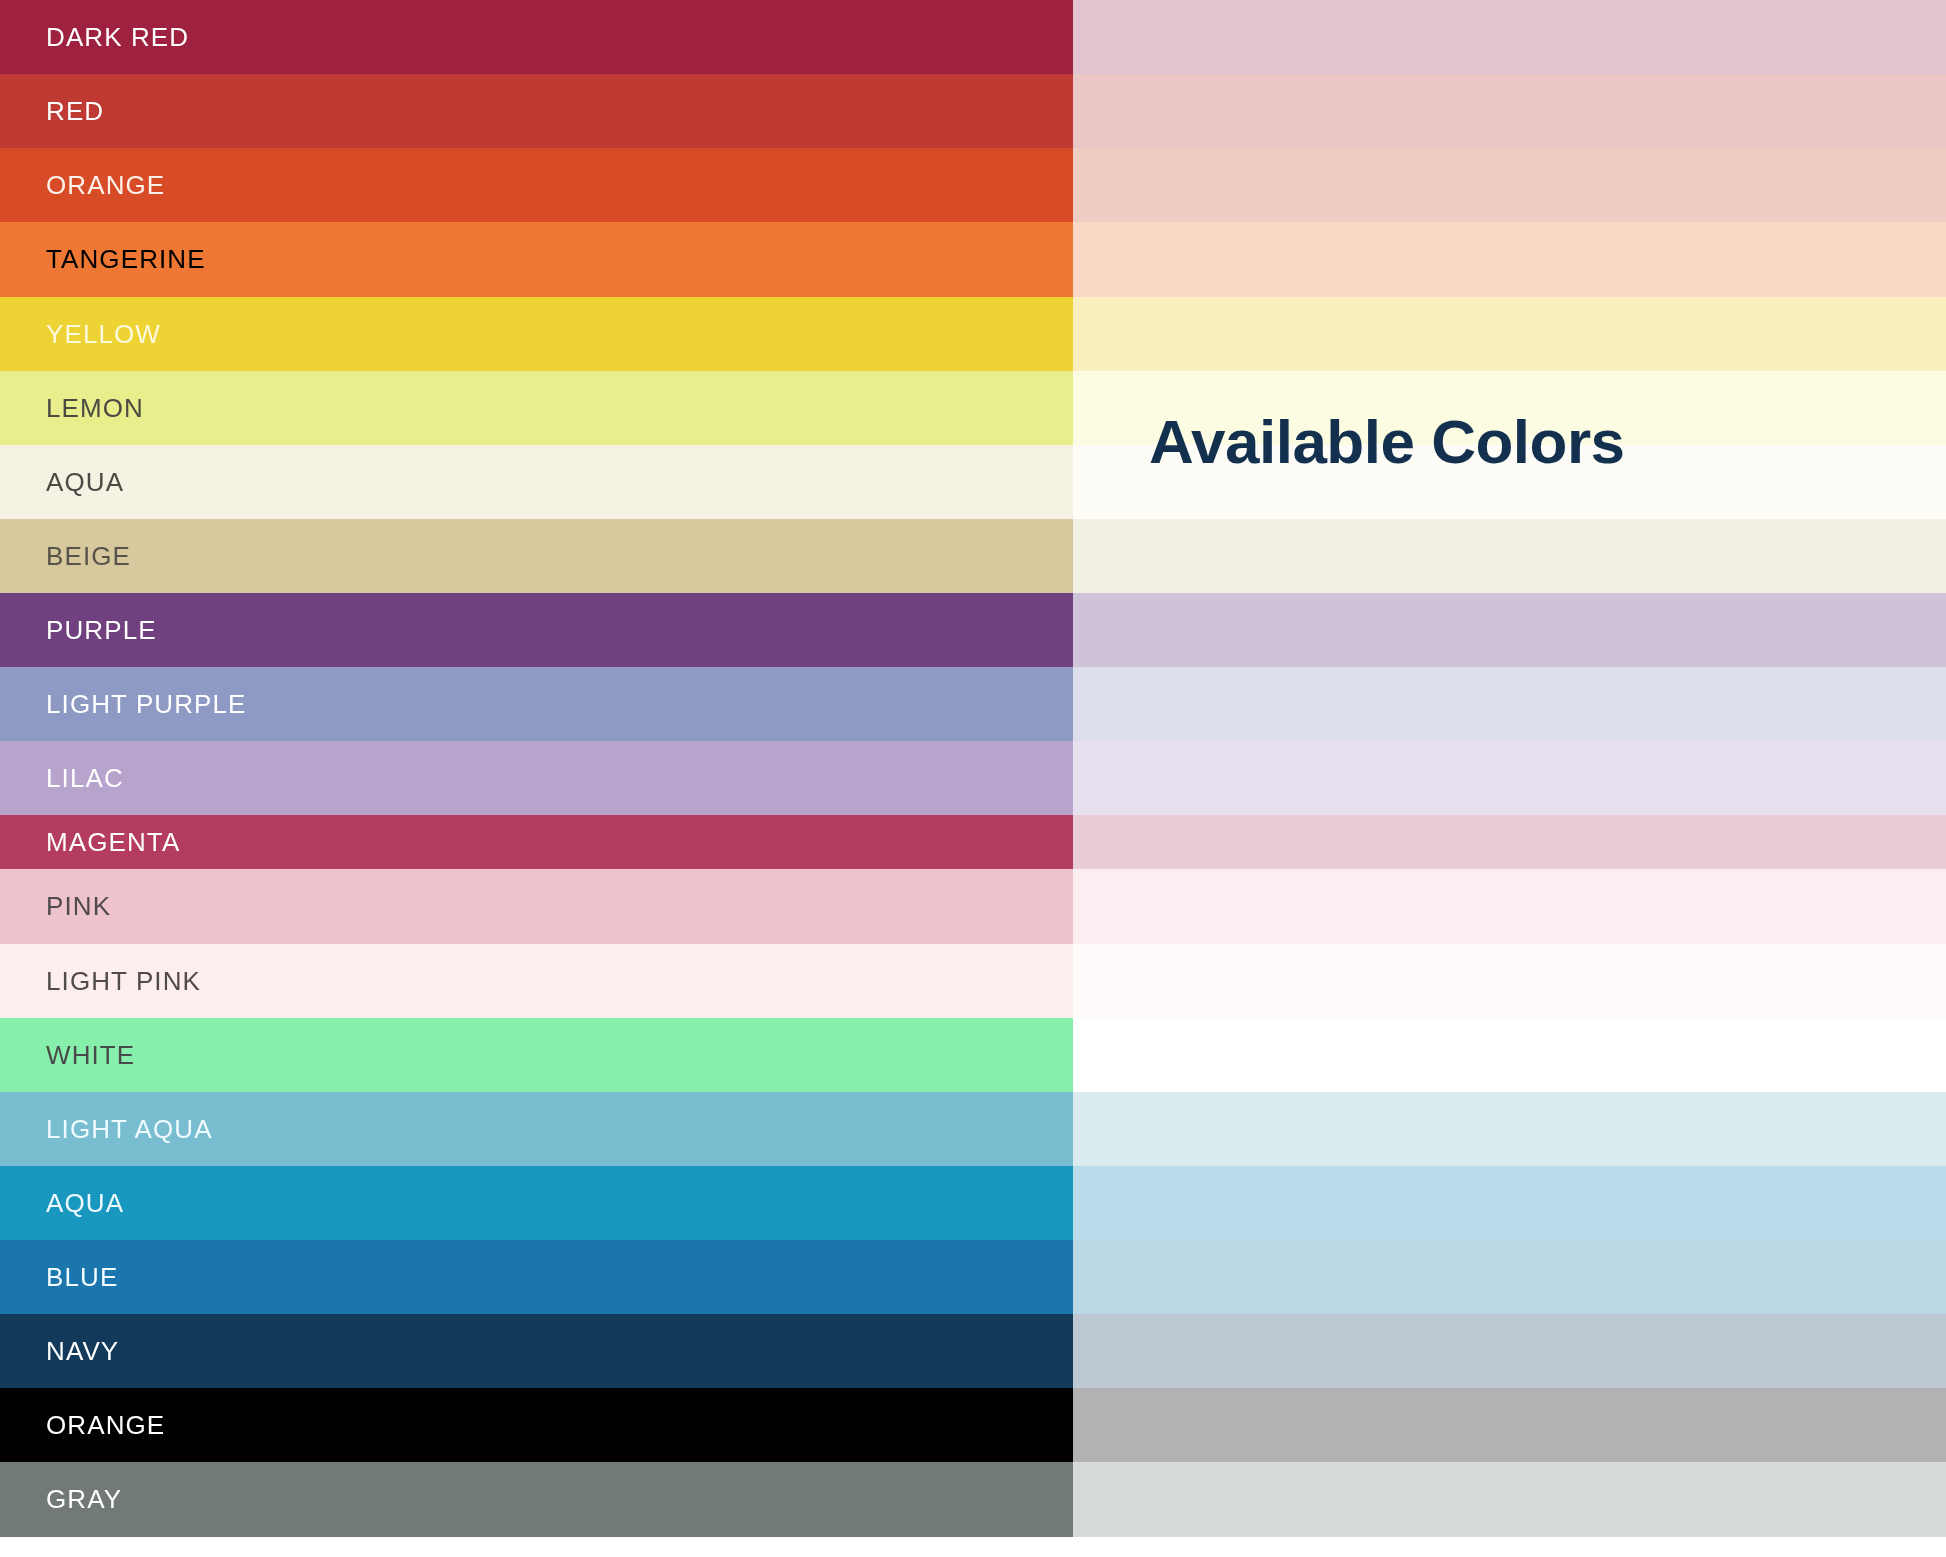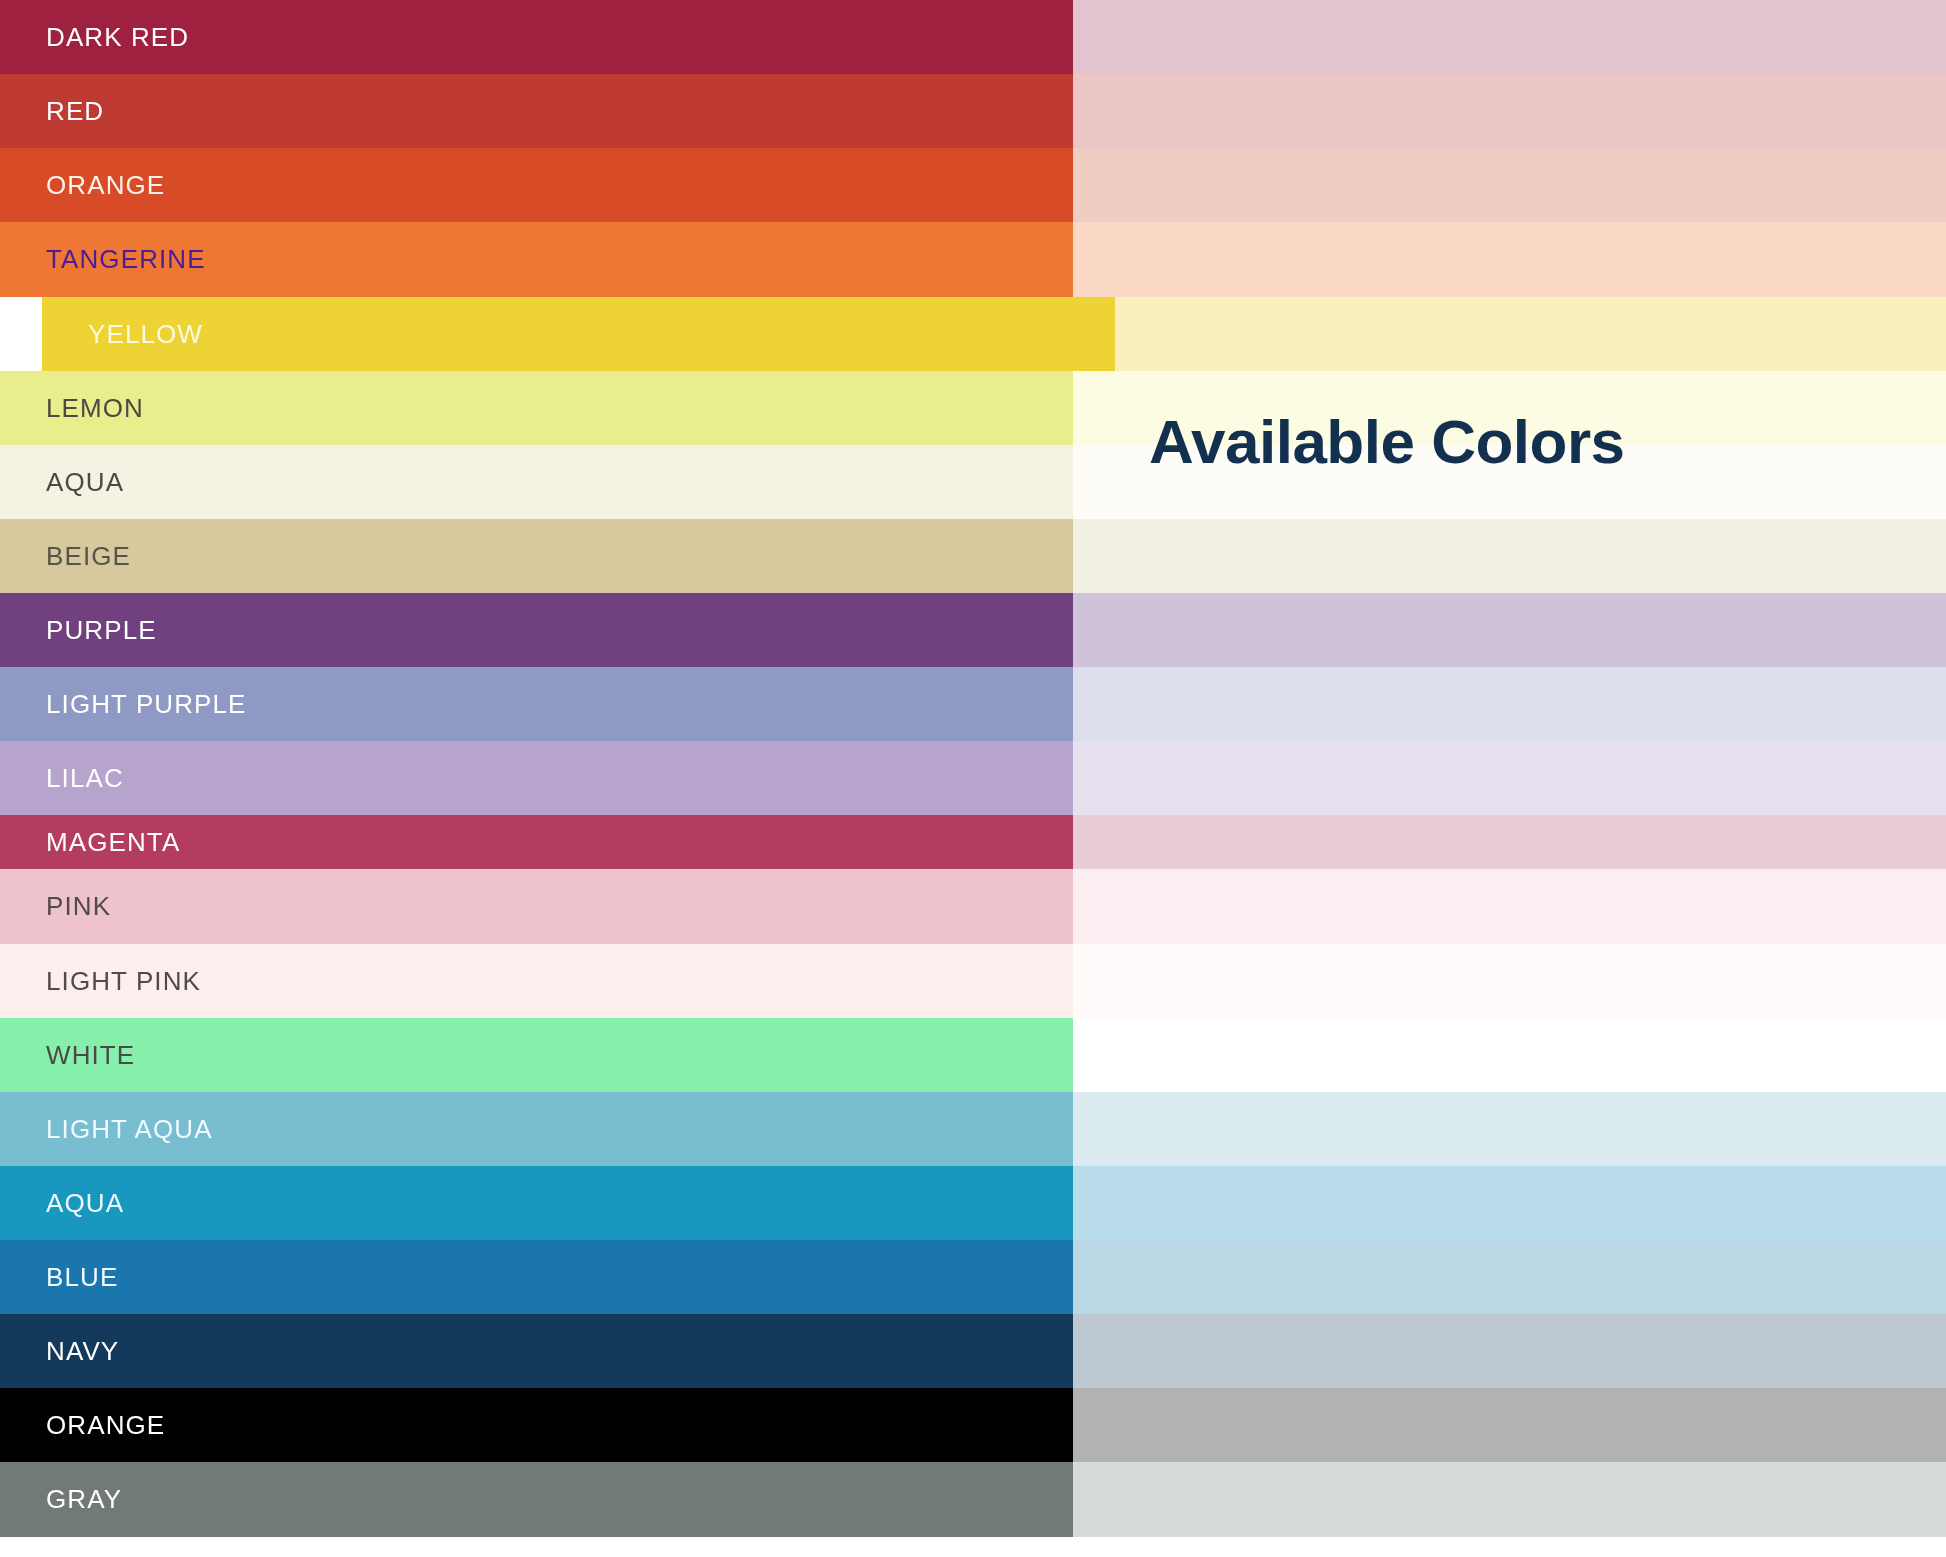--- a/index.html
+++ b/index.html
@@ -87,25 +87,25 @@
         <div class="swatch-right" style="background: rgb(234, 199, 197);"></div>
       </div>
       <div class="swatch-row" style="height: 74.14px;">
         <div class="swatch-left" style="width: 1073px; background: rgb(216, 75, 39);">
           <span class="swatch-label" style="color: rgb(253, 243, 234);">ORANGE</span>
         </div>
         <div class="swatch-right" style="background: rgb(240, 205, 194);"></div>
       </div>
       <div class="swatch-row" style="height: 74.14px;">
         <div class="swatch-left" style="width: 1073px; background: rgb(238, 119, 51);">
-          <span class="swatch-label" style="color: #4c1d95;">TANGERINE</span>
+          <span class="swatch-label" style="color: #000000;">TANGERINE</span>
         </div>
         <div class="swatch-right" style="background: rgb(249, 216, 196);"></div>
       </div>
-      <div class="swatch-row" style="height: 74.14px; padding-left: 42px;">
+      <div class="swatch-row" style="height: 74.14px;">
         <div class="swatch-left" style="width: 1073px; background: rgb(238, 211, 53);">
           <span class="swatch-label" style="color: rgb(253, 249, 224);">YELLOW</span>
         </div>
         <div class="swatch-right" style="background: rgb(250, 240, 191);"></div>
       </div>
       <div class="swatch-row" style="height: 74.14px;">
         <div class="swatch-left" style="width: 1073px; background: rgb(233, 238, 140);">
           <span class="swatch-label" style="color: rgb(74, 74, 66);">LEMON</span>
         </div>
         <div class="swatch-right" style="background: rgb(251, 252, 226);"></div>

